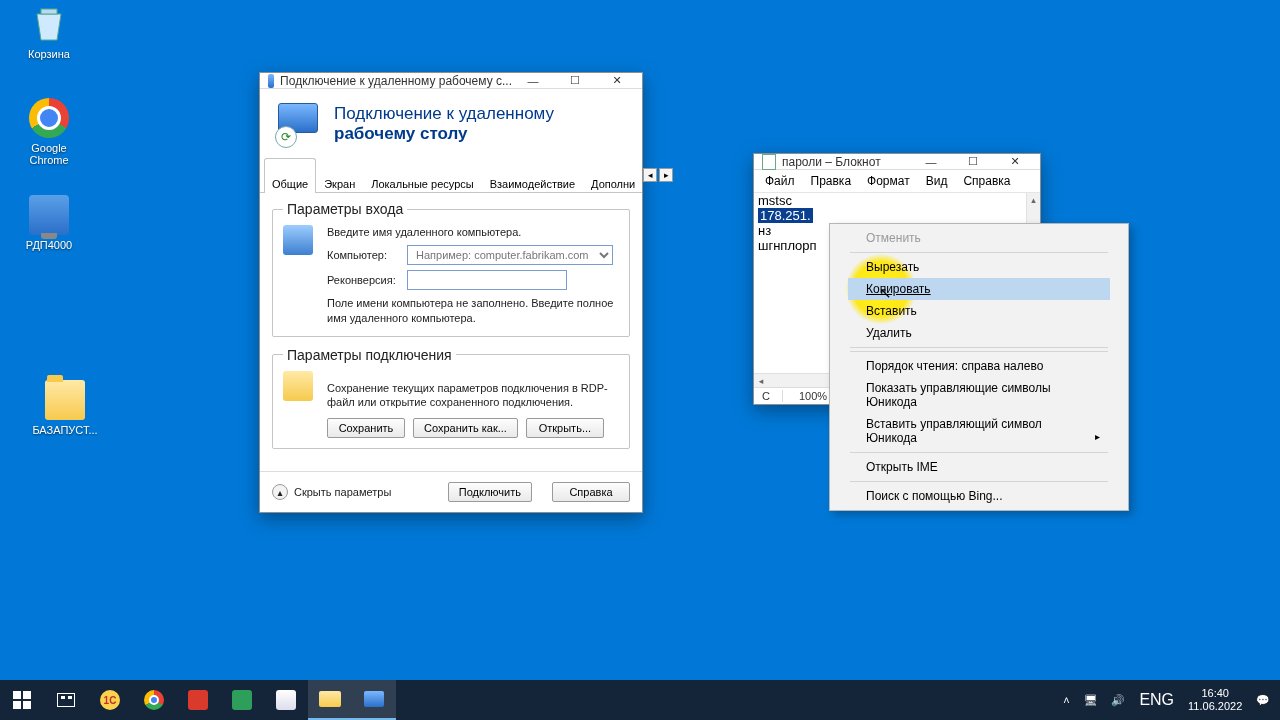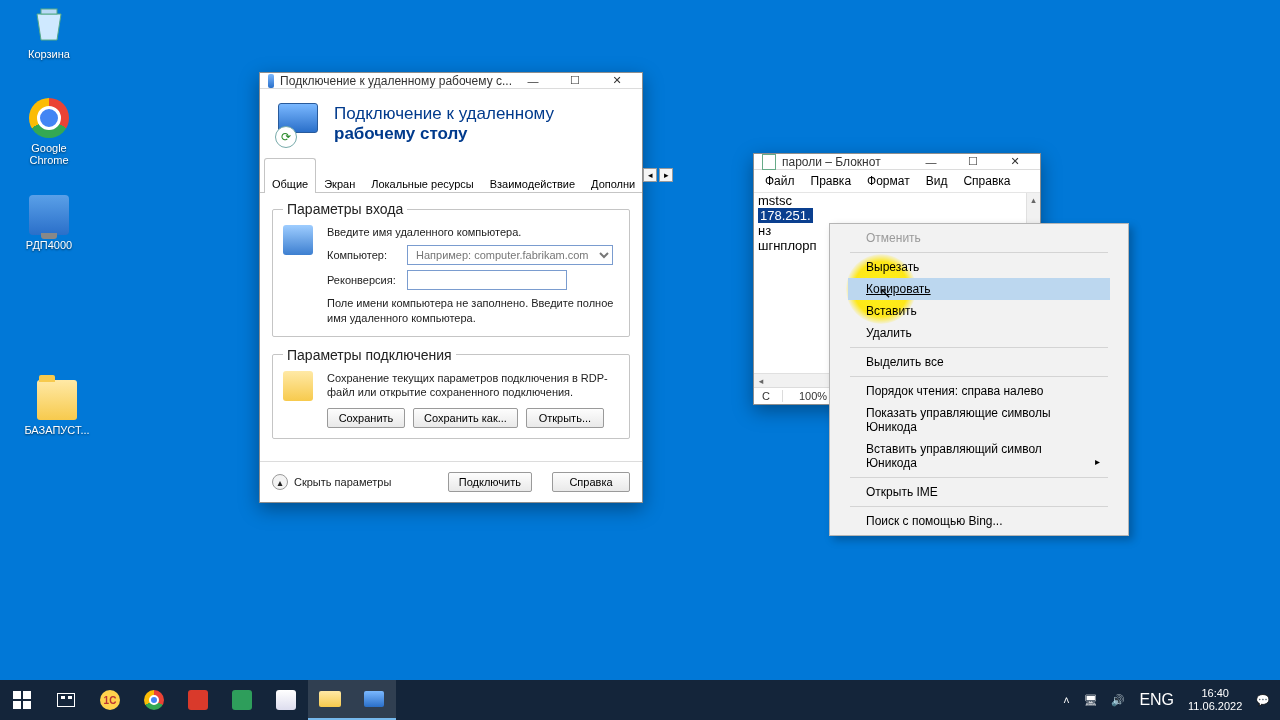--- a/index.html
+++ b/index.html
@@ -9,21 +9,21 @@
   .desktop-icon { position:absolute; width:70px; text-align:center; color:#fff; font-size:11px; text-shadow:0 1px 2px rgba(0,0,0,.6); }
   .desktop-icon .ico { width:40px; height:40px; margin:0 auto 4px; display:flex; align-items:center; justify-content:center; }
   .recycle { left:14px; top:4px; }
   .recycle .ico svg { width:40px; height:40px; }
   .chrome { left:14px; top:98px; }
   .chrome .ico { border-radius:50%; background:conic-gradient(#ea4335 0 120deg,#34a853 120deg 240deg,#fbbc05 240deg 360deg); position:relative; }
   .chrome .ico::after { content:""; position:absolute; width:18px; height:18px; border-radius:50%; background:#4285f4; border:3px solid #fff; }
   .rdp4000 { left:14px; top:195px; }
   .rdp4000 .ico { background:linear-gradient(#5aa0e8,#2a6fc9); border-radius:4px; position:relative; }
   .rdp4000 .ico::after { content:""; position:absolute; bottom:-4px; left:12px; width:16px; height:6px; background:#888; border-radius:0 0 3px 3px; }
-  .folder { left:22px; top:380px; }
+  .folder { left:30px; top:380px; }
   .folder .ico { background:linear-gradient(#ffe9a6,#f7ca4d); border-radius:3px; position:relative; }
   .folder .ico::before { content:""; position:absolute; top:-5px; left:2px; width:16px; height:7px; background:#f7ca4d; border-radius:2px 2px 0 0; }
 
   
   .win { position:absolute; background:#fff; border:1px solid #8e8e8e; box-shadow:0 6px 18px rgba(0,0,0,.35); }
   .titlebar { height:16px; display:flex; align-items:center; justify-content:space-between; padding:0 4px 0 8px; border-bottom:1px solid #dcdcdc; font-size:12px; color:#333; }
   .titlebar .ti { display:flex; align-items:center; gap:6px; overflow:hidden; white-space:nowrap; text-overflow:ellipsis; }
   .titlebar .ctl { display:flex; }
   .titlebar .cbtn { width:42px; height:26px; display:flex; align-items:center; justify-content:center; color:#333; font-size:11px; }
 
@@ -171,21 +171,21 @@
           </div>
           <div class="hint">Поле имени компьютера не заполнено. Введите полное имя удаленного компьютера.</div>
         </div>
       </div>
     </fieldset>
     <fieldset>
       <legend>Параметры подключения</legend>
       <div style="display:flex;gap:8px;">
         <div class="sicon folderi"></div>
         <div style="flex:1;">
-          <div class="hint" style="margin-top:0">Сохранение текущих параметров подключения в RDP-файл или открытие сохраненного подключения.</div>
+          <div class="hint" style="margin-top:10px">Сохранение текущих параметров подключения в RDP-файл или открытие сохраненного подключения.</div>
           <div class="btnrow">
             <button class="wbtn">Сохранить</button>
             <button class="wbtn">Сохранить как...</button>
             <button class="wbtn">Открыть...</button>
           </div>
         </div>
       </div>
     </fieldset>
   </div>
   <div class="footer">
@@ -241,21 +241,20 @@
 
 <div class="ctx">
   <div class="hl"></div>
   <div class="item dis">Отменить</div>
   <hr>
   <div class="item">Вырезать</div>
   <div class="item hover">Копировать</div>
   <div class="item">Вставить</div>
   <div class="item">Удалить</div>
   <hr>
-  <div class="item">Выделить все</div>
   <hr>
   <div class="item">Порядок чтения: справа налево</div>
   <div class="item">Показать управляющие символы Юникода</div>
   <div class="item sub">Вставить управляющий символ Юникода</div>
   <hr>
   <div class="item">Открыть IME</div>
   <hr>
   <div class="item">Поиск с помощью Bing...</div>
   <div class="cursor">↖</div>
 </div>

